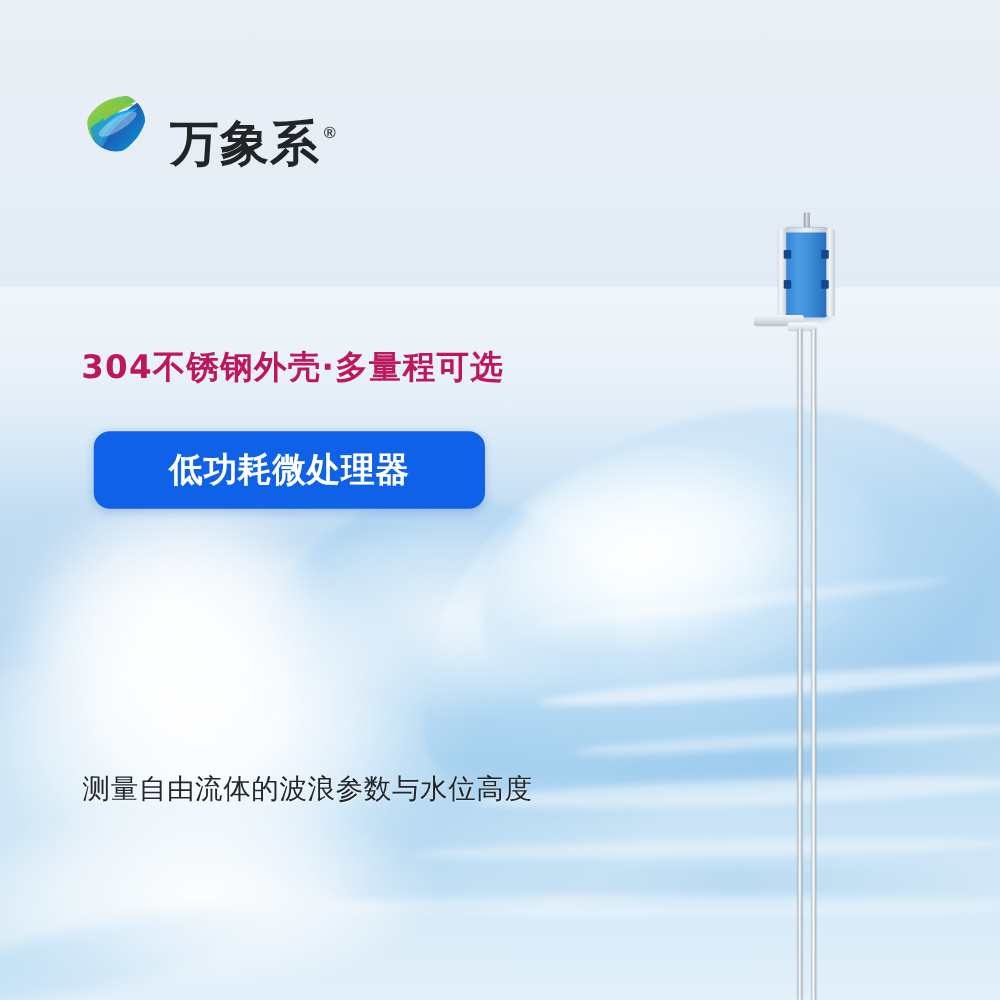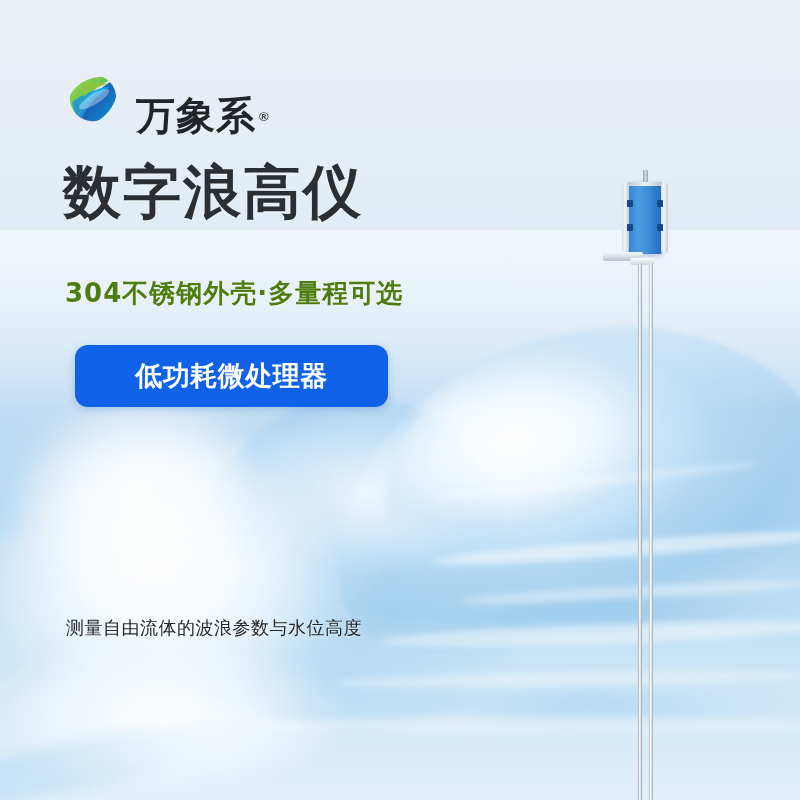--- a/index.html
+++ b/index.html
@@ -123,57 +123,57 @@
     border-radius:50%;filter:blur(6px);transform:rotate(-12deg);
   }
   .haze-top{
     position:absolute;left:0;top:230px;width:800px;height:180px;
     background:linear-gradient(180deg,rgba(240,246,251,.95),rgba(240,246,251,0));
   }
 
   
   .logo-row{position:absolute;left:64px;top:60px;display:flex;align-items:center;gap:14px;}
   .logo-mark{width:58px;height:58px;flex:0 0 58px;}
-  .logo-word{position:relative;display:flex;align-items:center;margin-top:36px;}
+  .logo-word{position:relative;display:flex;align-items:flex-start;margin-top:36px;}
   .logo-text{
     font-size:39px;font-weight:800;color:#222528;letter-spacing:1px;
     font-family:"DejaVu Sans","Liberation Sans",sans-serif;line-height:1;
   }
   .logo-reg{font-size:13px;color:#3a3d40;margin-left:3px;margin-top:2px;font-weight:600;}
 
   
   .title{
     position:absolute;left:63px;top:162px;
     font-size:58px;font-weight:900;color:#2b2f33;letter-spacing:2px;
     font-family:"DejaVu Sans","Liberation Sans",sans-serif;line-height:1.05;
     text-shadow:0 1px 2px rgba(255,255,255,.6);
   }
   .subtitle{
     position:absolute;left:65px;top:276px;
-    font-size:26px;font-weight:700;color:#4d7c0f;letter-spacing:1px;
+    font-size:26px;font-weight:700;color:#be185d;letter-spacing:1px;
     font-family:"DejaVu Sans","Liberation Sans",sans-serif;
     text-shadow:0 1px 2px rgba(255,255,255,.6);
   }
 
   
   .badges{position:absolute;left:75px;top:345px;display:flex;flex-direction:row;gap:20px;}
   .badge{
     width:313px;height:62px;border-radius:13px;
     background:#0f62e7;
     display:flex;align-items:center;justify-content:center;
     color:#ffffff;font-size:27px;font-weight:800;letter-spacing:.5px;
     font-family:"DejaVu Sans","Liberation Sans",sans-serif;
     box-shadow:0 2px 8px rgba(12,70,170,.22);
     box-sizing:border-box;
   }
 
   
   .footer-text{
     position:absolute;left:66px;top:616px;
-    font-size:18px;font-weight:500;color:#23272b;letter-spacing:.5px;
+    font-size:22px;font-weight:500;color:#23272b;letter-spacing:.5px;
     font-family:Liberation Sans, sans-serif;
     text-shadow:0 1px 2px rgba(255,255,255,.55);
   }
 
   
   .product{position:absolute;left:600px;top:170px;width:120px;height:630px;}
   .nub{
     position:absolute;left:43px;top:0;width:5px;height:13px;
     background:linear-gradient(90deg,#8f9aa3,#d7dde2 45%,#9aa4ad);
     border-radius:1px;
@@ -286,21 +286,20 @@
         </g>
         <circle cx="50" cy="50" r="40" fill="none" stroke="rgba(255,255,255,0)" stroke-width="0"></circle>
       </svg>
     </span>
     <span class="logo-word">
       <span class="logo-text">万象系</span>
       <span class="logo-reg">®</span>
     </span>
   </div>
 
-  <div class="title">数字浪高仪</div>
   <div class="subtitle">304不锈钢外壳·多量程可选</div>
 
   <div class="badges">
     <div class="badge">低功耗微处理器</div>
   </div>
 
   <div class="footer-text">测量自由流体的波浪参数与水位高度</div>
 
   <div class="product">
     <div class="nub"></div>

